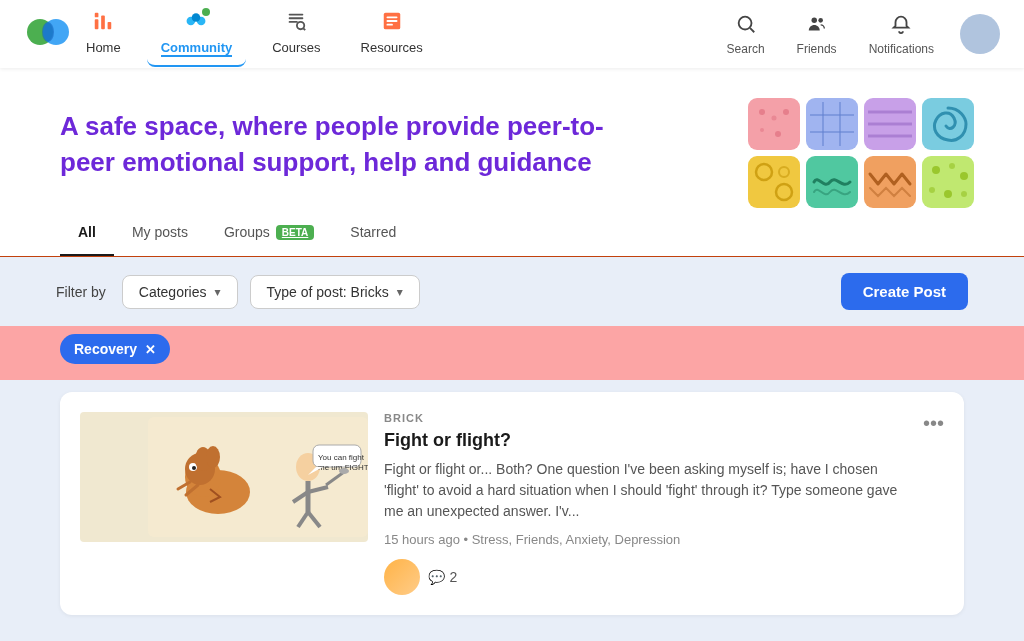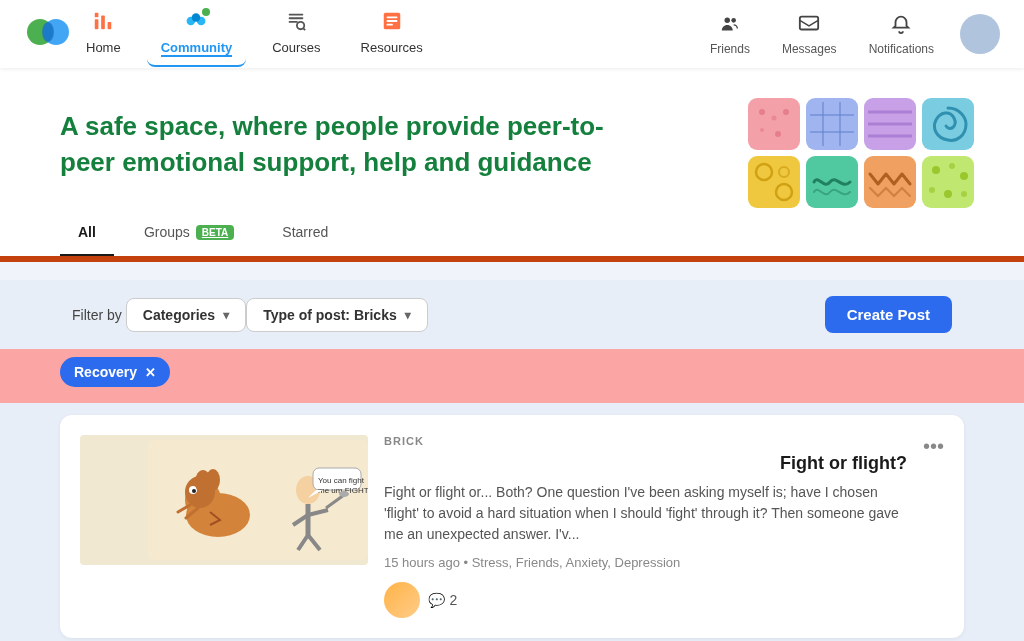--- a/index.html
+++ b/index.html
@@ -67,41 +67,41 @@
       background: #fff;
       padding: 40px 60px 0 60px;
       display: flex;
       align-items: flex-start;
       justify-content: space-between;
       overflow: hidden;
     }
     .hero-text h1 {
       font-size: 26px;
       font-weight: 700;
-      color: #15803d;
+      color: #6d28d9;
       max-width: 560px;
       line-height: 1.4;
     }
     .hero-mosaic {
       display: grid;
       grid-template-columns: repeat(4, 52px);
       grid-template-rows: repeat(2, 52px);
       gap: 6px;
       margin-top: -10px;
       margin-right: -10px;
     }
 
     
     .tabs-bar {
       background: #fff;
       padding: 0 60px;
       display: flex;
       align-items: flex-end;
-      gap: 12px;
-      border-bottom: 6px solid #c2410c;
+      gap: 0;
+      border-bottom: 1px solid #c2410c;
     }
     .tab {
       padding: 16px 18px 14px;
       font-size: 14px;
       color: #555;
       cursor: pointer;
       border-bottom: 2px solid transparent;
       display: flex;
       align-items: center;
       gap: 6px;
@@ -117,42 +117,41 @@
       font-size: 10px;
       font-weight: 700;
       padding: 2px 6px;
       border-radius: 4px;
       text-decoration: underline;
     }
 
     
     .filter-bar {
       background: #e8eef8;
-      padding: 16px 72px;
-      display: flex;
-      align-items: center;
-      margin-top: 18px;
+      padding: 16px 56px;
+      display: flex;
+      align-items: center;
+      gap: 12px;
     }
     .filter-label {
       font-size: 14px;
       color: #444;
       margin-right: 4px;
     }
     .filter-dropdown {
       background: #fff;
       border: 1px solid #ccc;
       border-radius: 8px;
       padding: 8px 16px;
       font-size: 14px;
       color: #333;
       cursor: pointer;
       display: flex;
       align-items: center;
       gap: 8px;
-      font-weight: bold;
     }
     .filter-dropdown .chevron { font-size: 12px; color: #666; }
     .create-post-btn {
       margin-left: auto;
       background: #2c6bed;
       color: #fff;
       border: none;
       border-radius: 8px;
       padding: 10px 22px;
       font-size: 15px;
@@ -213,21 +212,20 @@
       font-weight: 700;
       color: #888;
       letter-spacing: 1px;
       margin-bottom: 6px;
     }
     .post-title {
       font-size: 18px;
       font-weight: 700;
       color: #1a1a1a;
       margin-bottom: 8px;
-      text-align: right;
     }
     .post-excerpt {
       font-size: 14px;
       color: #555;
       line-height: 1.5;
       margin-bottom: 10px;
     }
     .post-meta {
       font-size: 13px;
       color: #888;
@@ -321,37 +319,37 @@
             <rect x="6" y="15" width="7" height="2" rx="1" fill="#fff"></rect>
           </svg>
       </span>
       <span class="nav-label">Resources</span>
     </div>
   </div>
 
   <div class="nav-right">
     <div class="nav-right-item">
       <span class="nav-icon">
+        <svg width="22" height="22" viewBox="0 0 24 24" fill="none" stroke="#444" stroke-width="2">
+            <circle cx="11" cy="11" r="7"></circle>
+            <line x1="16.5" y1="16.5" x2="21" y2="21"></line>
+          </svg>
+      </span>
+      <span class="nav-label">Search</span>
+    </div>
+    <div class="nav-right-item">
+      <span class="nav-icon">
         <svg width="22" height="22" viewBox="0 0 24 24" fill="#444">
             <circle cx="9" cy="8" r="3"></circle>
             <circle cx="16" cy="8" r="2.5"></circle>
             <path d="M3 19c0-3.3 2.7-6 6-6s6 2.7 6 6" fill="#444"></path>
             <path d="M16 13c2.2 0 4 1.8 4 4" stroke="#444" stroke-width="1.5" fill="none"></path>
           </svg>
       </span>
       <span class="nav-label">Friends</span>
-    </div>
-    <div class="nav-right-item">
-      <span class="nav-icon">
-        <svg width="22" height="22" viewBox="0 0 24 24" fill="none" stroke="#444" stroke-width="2">
-            <rect x="2" y="4" width="20" height="14" rx="2"></rect>
-            <path d="M2 8l10 6 10-6" stroke="#444" stroke-width="1.5"></path>
-          </svg>
-      </span>
-      <span class="nav-label">Messages</span>
     </div>
     <div class="nav-right-item">
       <span class="nav-icon">
         <svg width="22" height="22" viewBox="0 0 24 24" fill="none" stroke="#444" stroke-width="2">
             <path d="M6 10a6 6 0 0112 0v4l2 2H4l2-2v-4z"></path>
             <path d="M10 20a2 2 0 004 0" stroke="#444"></path>
           </svg>
       </span>
       <span class="nav-label">Notifications</span>
     </div>
@@ -421,20 +419,23 @@
         <circle cx="10" cy="34" r="3" fill="#80b000" opacity="0.4"></circle>
         <circle cx="26" cy="38" r="4" fill="#80b000" opacity="0.6"></circle>
         <circle cx="42" cy="38" r="3" fill="#80b000" opacity="0.4"></circle>
       </svg>
   </div>
 </div>
 
 <div class="tabs-bar">
   <div class="tab active">
     <span>All</span>
+  </div>
+  <div class="tab">
+    <span>My posts</span>
   </div>
   <div class="tab">
     <span>Groups</span>
     <span class="beta-badge">BETA</span>
   </div>
   <div class="tab">
     <span>Starred</span>
   </div>
 </div>
 
@@ -488,21 +489,21 @@
         <polygon points="168,50 160,58 175,50" fill="#fff"></polygon>
 
         <line x1="178" y1="68" x2="196" y2="55" stroke="#888" stroke-width="3"></line>
         <ellipse cx="196" cy="54" rx="5" ry="3" fill="#aaa"></ellipse>
       </svg>
     </div>
 
     <div class="post-body">
       <div class="post-type-label">BRICK</div>
       <div class="post-title">Fight or flight?</div>
-      <div class="post-excerpt">Fight or flight or... Both? One question I've been asking myself is; have I chosen 'flight' to avoid a hard situation when I should 'fight' through it? Then someone gave me an unexpected answer. I'v...</div>
+      <div class="post-excerpt">Fight or flight or... Both? One question I've been asking myself is; have I chosen 'flight' to avoid a hard situation when I should 'fight' through it? Type someone gave me an unexpected answer. I'v...</div>
       <div class="post-meta">
         <span>15 hours ago</span>
         <span> • </span>
         <span>Stress, Friends, Anxiety, Depression</span>
       </div>
       <div class="post-footer">
         <div class="post-avatar-placeholder"></div>
         <div class="comment-count">
           <span>💬</span>
           <span>2</span>

